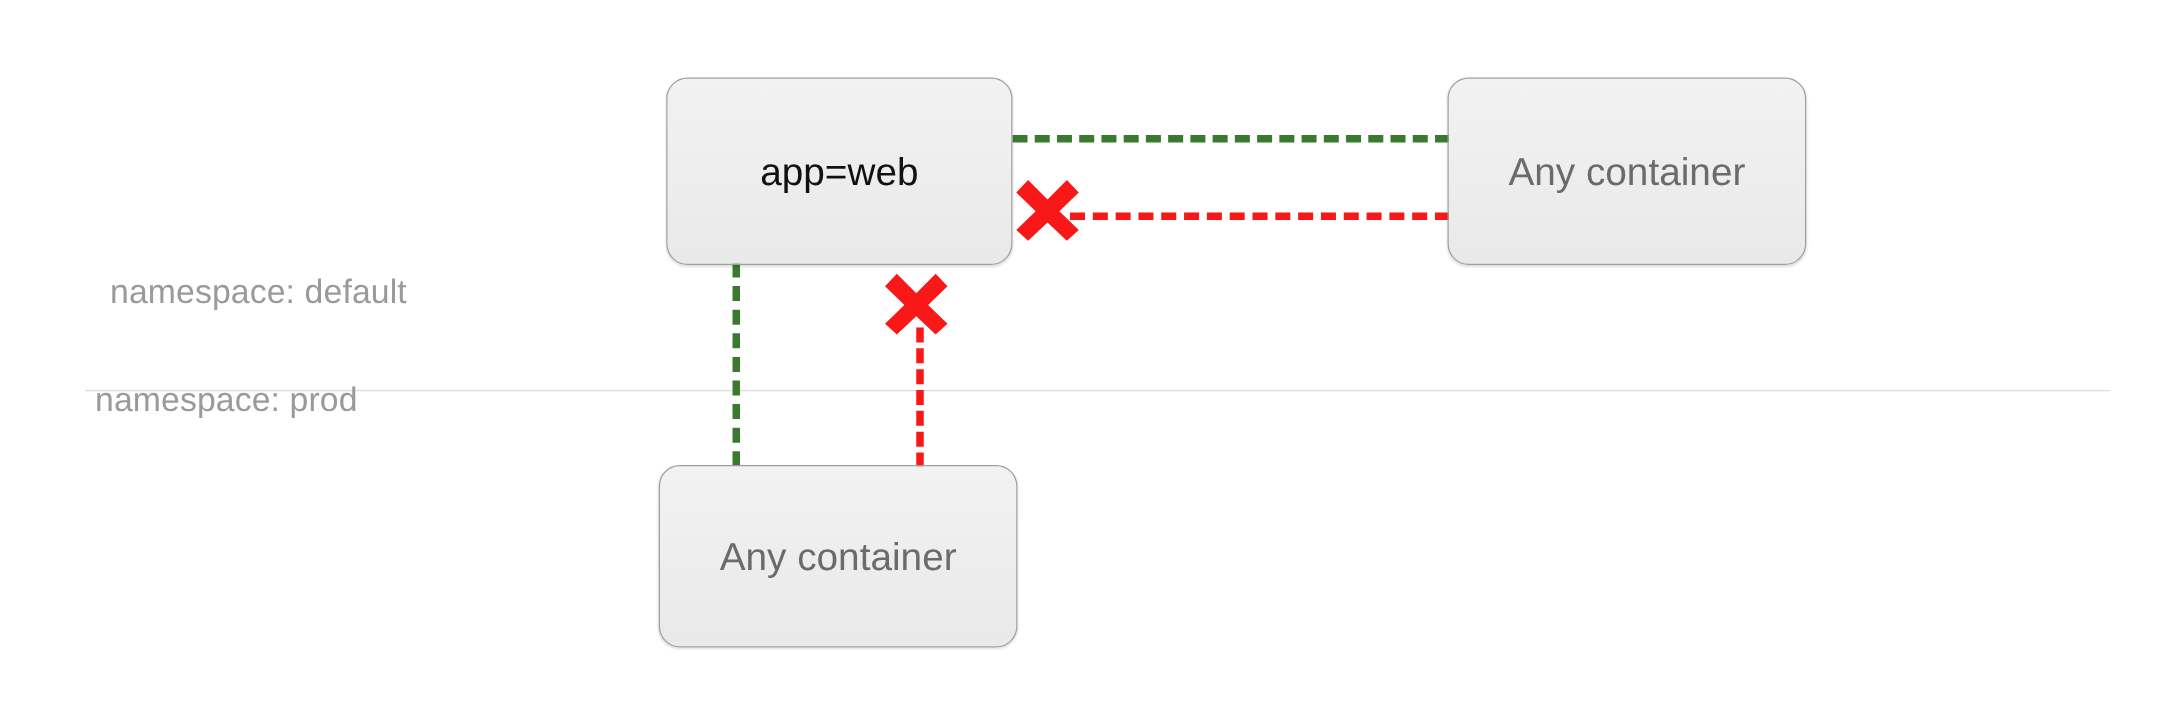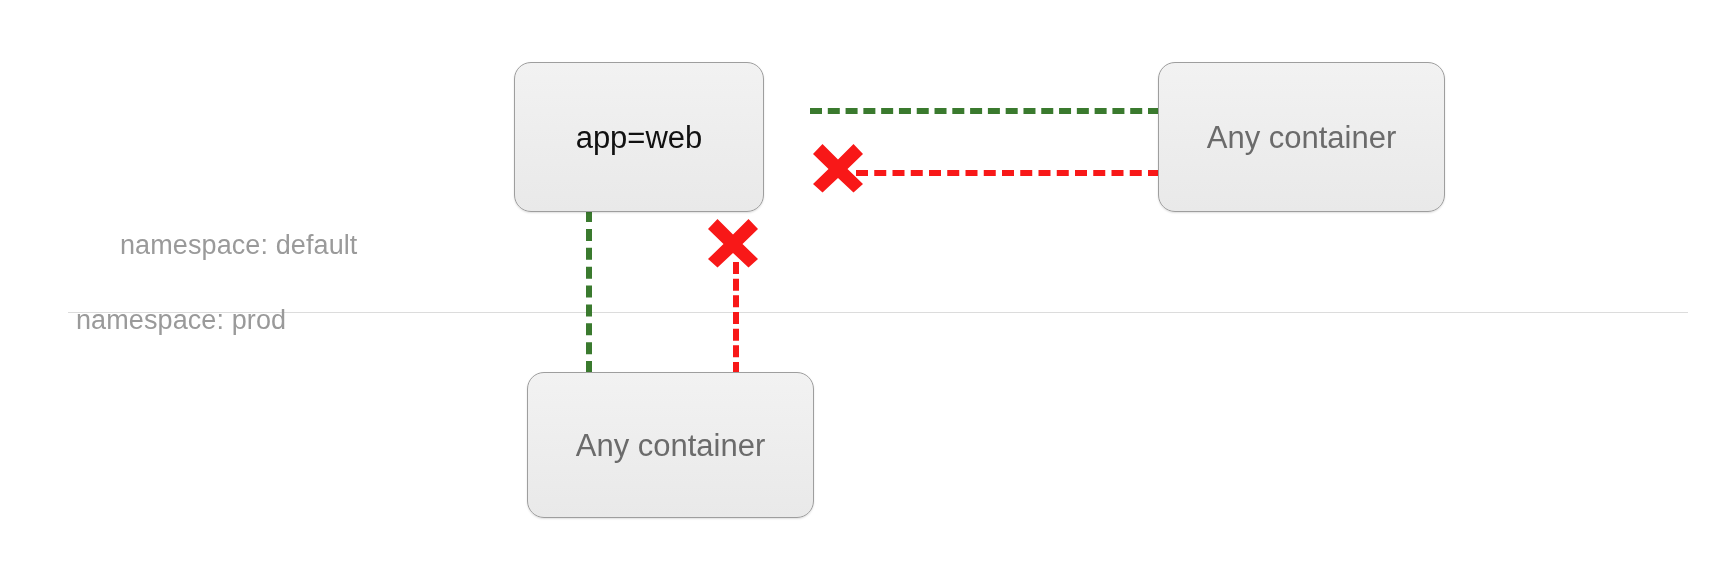--- a/index.html
+++ b/index.html
@@ -31,21 +31,21 @@
 
   
   .ns-label {
     position: absolute;
     color: #9a9a9a;
     font-size: 27px;
     font-family: "Liberation Sans", sans-serif;
     white-space: nowrap;
     letter-spacing: 0.1px;
   }
-  #ns-label-default { left: 88px; top: 230px; margin-left: 32px; }
+  #ns-label-default { left: 88px; top: 218px; }
   #ns-label-prod    { left: 76px; top: 305px; }
 
   
   .node-box {
     position: absolute;
     background: linear-gradient(180deg, #f2f2f2 0%, #ededed 55%, #e9e9e9 100%);
     border: 1px solid #9e9e9e;
     border-radius: 17px;
     box-sizing: border-box;
     display: flex;
@@ -53,21 +53,21 @@
     justify-content: center;
     box-shadow: 0 1px 2px rgba(0,0,0,0.13);
   }
   .node-label {
     font-size: 31px;
     font-family: "Liberation Sans", sans-serif;
     white-space: nowrap;
     line-height: 1;
   }
   #box-app-web {
-    left: 514px;  top: 62px;  width: 250px; height: 150px;
+    left: 533px;  top: 62px;  width: 277px; height: 150px;
   }
   #box-app-web .node-label { color: #111111; }
 
   #box-any-container-right {
     left: 1158px; top: 62px;  width: 287px; height: 150px;
   }
   #box-any-container-right .node-label { color: #6b6b6b; }
 
   #box-any-container-bottom {
     left: 527px;  top: 372px; width: 287px; height: 146px;

